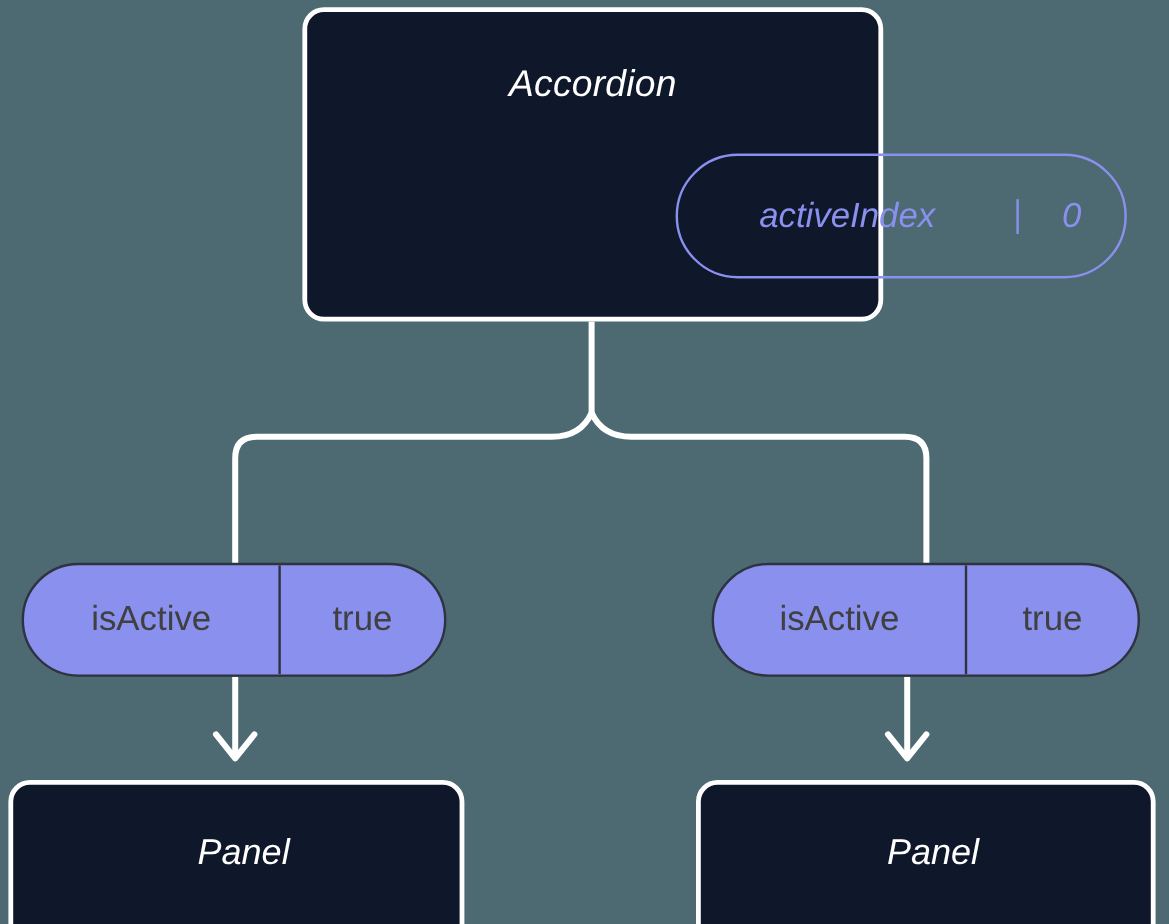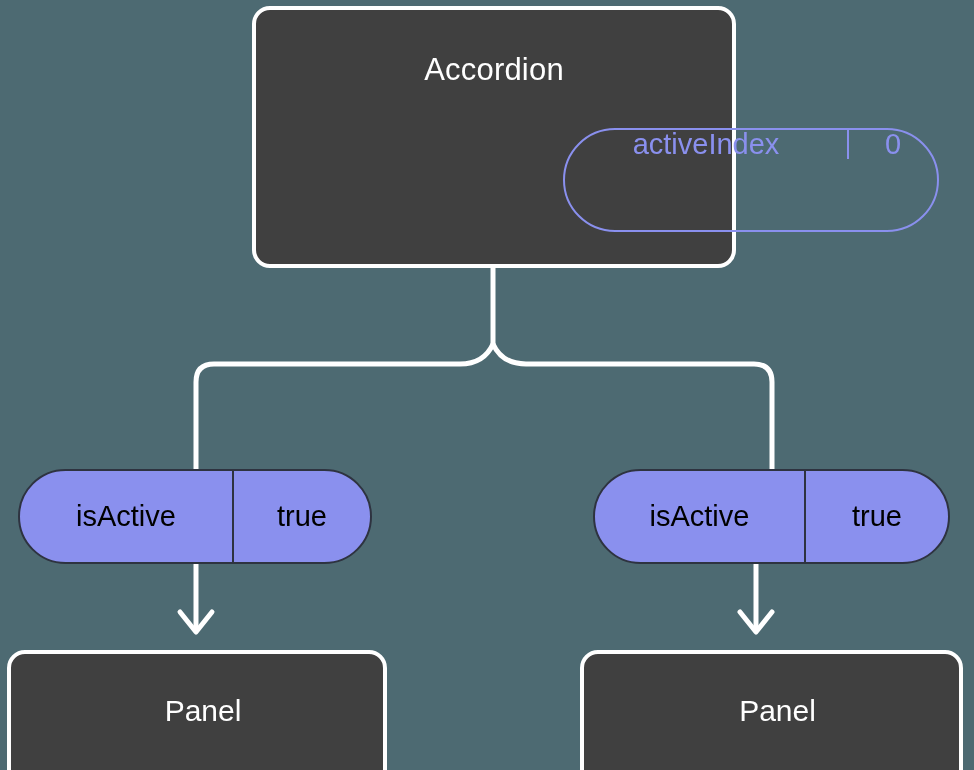--- a/index.html
+++ b/index.html
@@ -29,23 +29,24 @@
     top: 0;
     width: 974px;
     height: 770px;
     pointer-events: none;
   }
 
   
   .component-card {
     position: absolute;
     box-sizing: border-box;
-    background: #404040;
+    background: #0f172a;
     border: 4px solid #ffffff;
     border-radius: 18px;
+    font-style: italic;
   }
   #accordion-card {
     left: 252px;
     top: 6px;
     width: 484px;
     height: 262px;
   }
   .card-title {
     position: absolute;
     left: 0;
@@ -57,21 +58,21 @@
     font-weight: 400;
     letter-spacing: 0.2px;
     line-height: 1;
   }
 
   
   .prop-pill-outline {
     position: absolute;
     box-sizing: border-box;
     display: flex;
-    align-items: flex-start;
+    align-items: center;
     border: 2px solid #8a90ee;
     border-radius: 999px;
     background: transparent;
     overflow: hidden;
   }
   #activeindex-pill {
     left: 307px;
     top: 118px;
     width: 376px;
     height: 104px;
@@ -103,21 +104,21 @@
     background: #8a90ee;
     border: 2px solid #2e3340;
     border-radius: 999px;
     overflow: hidden;
   }
   .prop-pill-filled .pill-key,
   .prop-pill-filled .pill-val {
     display: flex;
     align-items: center;
     justify-content: center;
-    color: #000000;
+    color: #404040;
     font-size: 29px;
     line-height: 1;
     white-space: nowrap;
     text-align: right;
   }
   .prop-pill-filled .pill-key {
     border-right: 2px solid #2e3340;
   }
   .prop-pill-filled .pill-val {
     flex: 1 1 auto;

